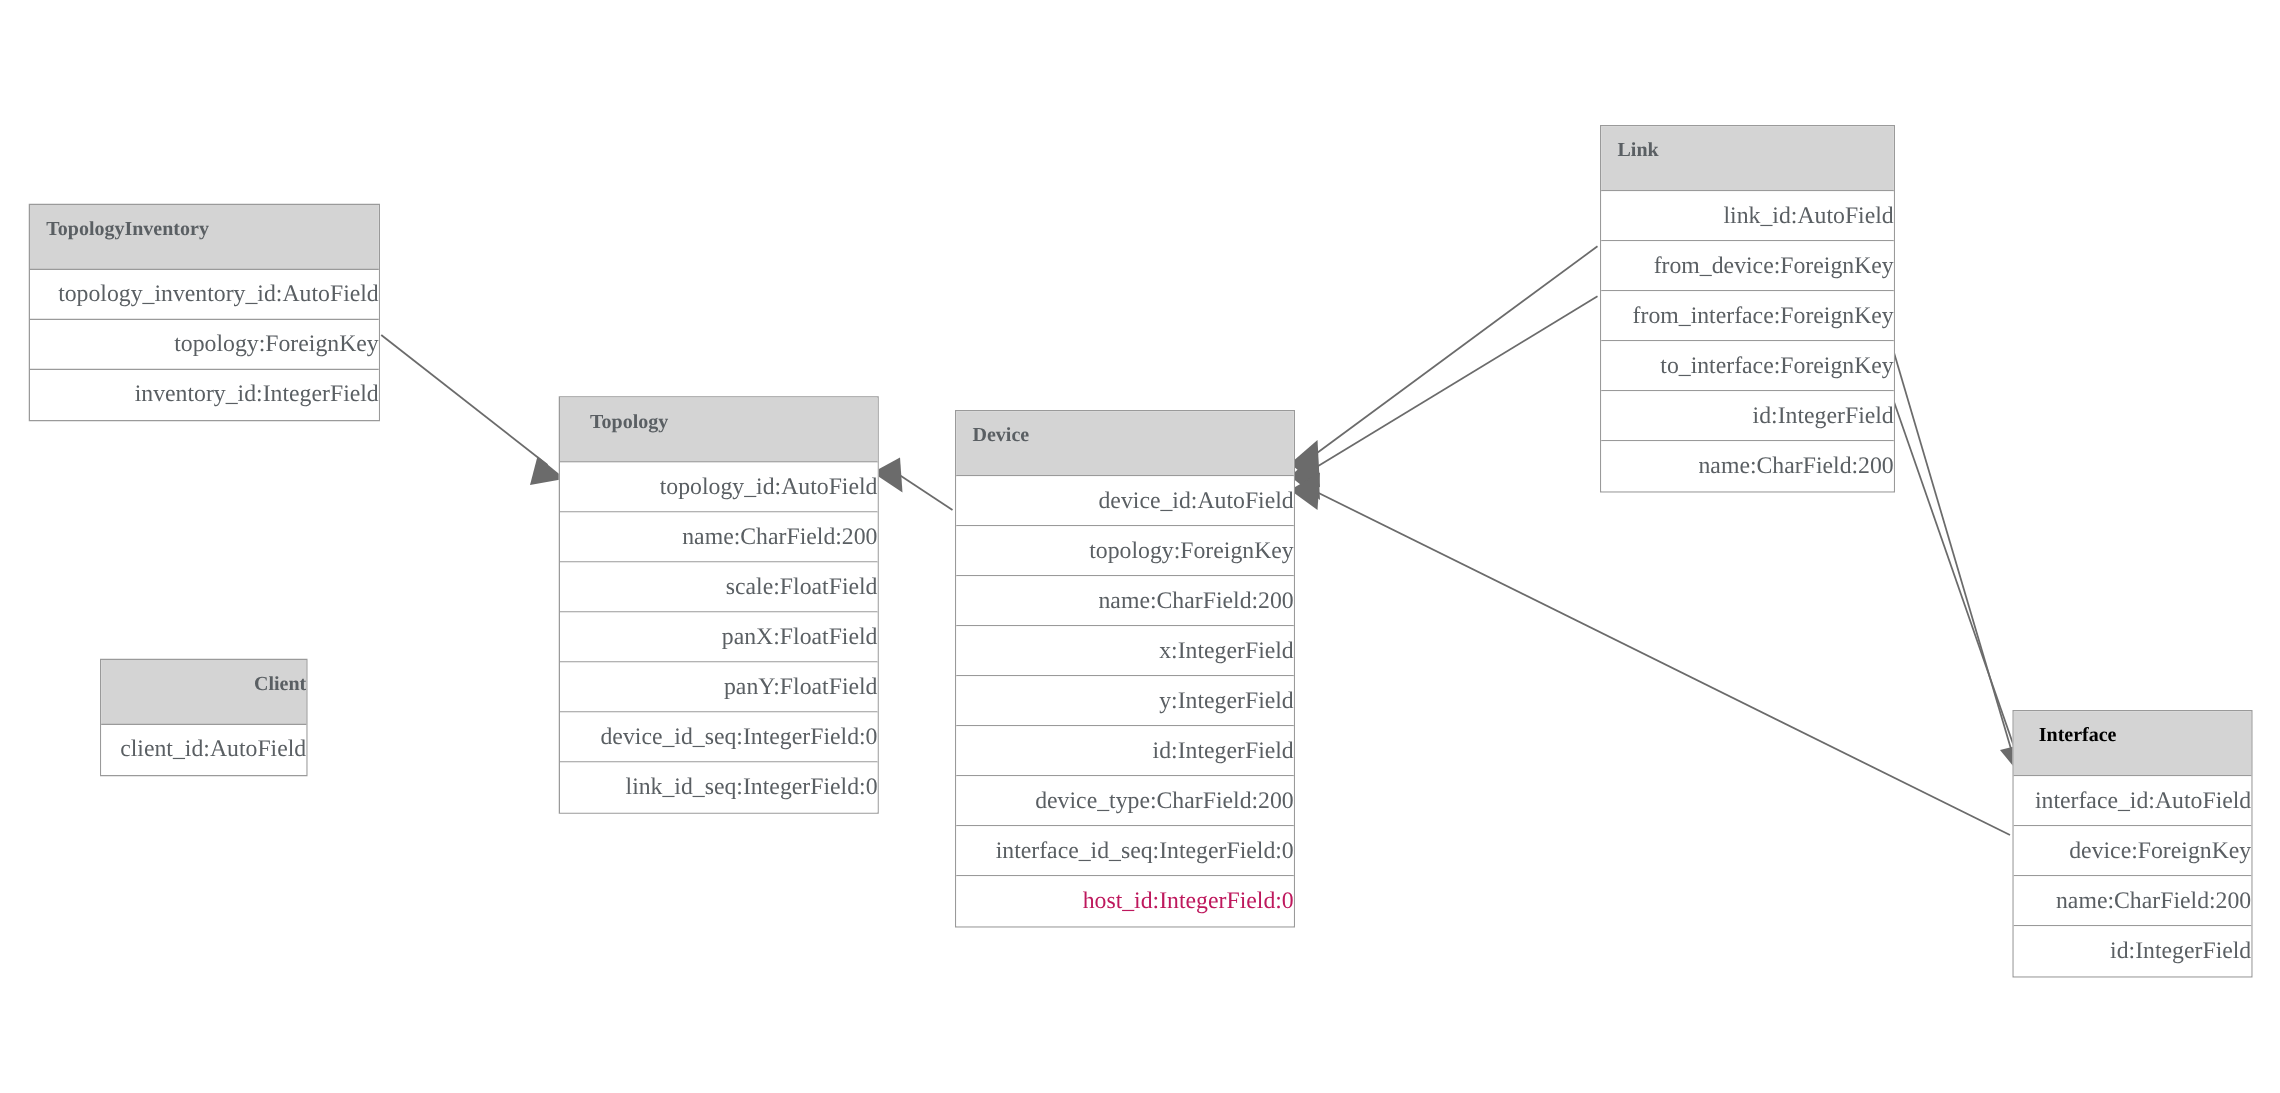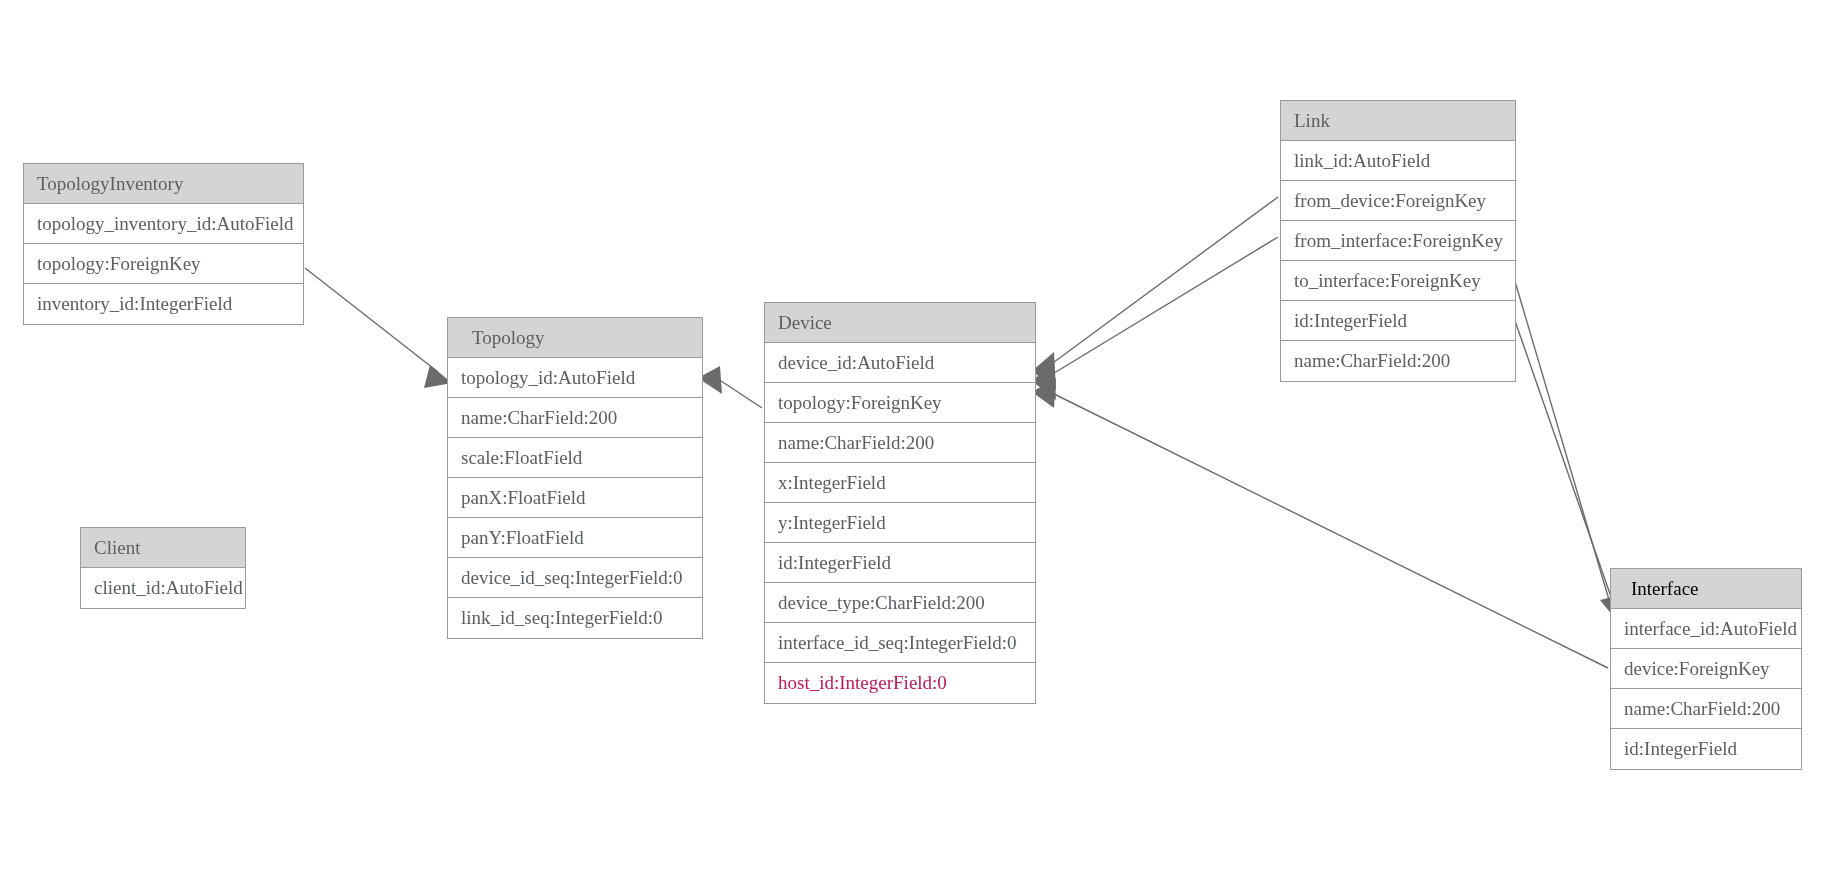--- a/index.html
+++ b/index.html
@@ -29,38 +29,40 @@
     box-sizing: border-box;
     border: 1px solid #9a9a9a;
     background: #ffffff;
     z-index: 5;
   }
   .entity-header {
     box-sizing: border-box;
     background: #d4d4d4;
     border-bottom: 1px solid #9a9a9a;
     color: #5a5f63;
-    font-size: 19px;
+    font-size: 16px;
     line-height: 40px;
-    height: 40px;
+    height: 52px;
     padding: 0 0 0 13px;
     white-space: nowrap;
     overflow: hidden;
+    font-weight: bold;
   }
   .entity-field {
     box-sizing: border-box;
     height: 40px;
     line-height: 40px;
     border-bottom: 1px solid #9a9a9a;
     color: #5a5f63;
     font-size: 19px;
     padding: 0 0 0 13px;
     white-space: nowrap;
     overflow: hidden;
     background: #ffffff;
+    text-align: right;
   }
   .entity-field.last {
     border-bottom: none;
   }
 </style>
 </head>
 <body>
 
 <div id="canvas">
 
@@ -95,34 +97,34 @@
       </g>
     </svg>
 
 <div class="entity" style="left: 23px; top: 163px; width: 281px; border-color: rgb(154, 154, 154);">
       <div class="entity-header" style="background: rgb(212, 212, 212); color: rgb(90, 95, 99); border-color: rgb(154, 154, 154);">TopologyInventory</div>
       <div class="entity-field" style="color: rgb(90, 95, 99); border-color: rgb(154, 154, 154);">topology_inventory_id:AutoField</div>
       <div class="entity-field" style="color: rgb(90, 95, 99); border-color: rgb(154, 154, 154);">topology:ForeignKey</div>
       <div class="entity-field last" style="color: rgb(90, 95, 99); border-color: rgb(154, 154, 154);">inventory_id:IntegerField</div>
     </div>
     <div class="entity" style="left: 80px; top: 527px; width: 166px; border-color: rgb(154, 154, 154);">
-      <div class="entity-header" style="background: rgb(212, 212, 212); color: rgb(90, 95, 99); border-color: rgb(154, 154, 154);">Client</div>
+      <div class="entity-header" style="background: rgb(212, 212, 212); color: rgb(90, 95, 99); border-color: rgb(154, 154, 154); text-align: right;">Client</div>
       <div class="entity-field last" style="color: rgb(90, 95, 99); border-color: rgb(154, 154, 154);">client_id:AutoField</div>
     </div>
     <div class="entity" style="left: 447px; top: 317px; width: 256px; border-color: rgb(154, 154, 154);">
       <div class="entity-header" style="background: rgb(212, 212, 212); color: rgb(90, 95, 99); border-color: rgb(154, 154, 154); padding-left: 24px;">Topology</div>
       <div class="entity-field" style="color: rgb(90, 95, 99); border-color: rgb(154, 154, 154);">topology_id:AutoField</div>
       <div class="entity-field" style="color: rgb(90, 95, 99); border-color: rgb(154, 154, 154);">name:CharField:200</div>
       <div class="entity-field" style="color: rgb(90, 95, 99); border-color: rgb(154, 154, 154);">scale:FloatField</div>
       <div class="entity-field" style="color: rgb(90, 95, 99); border-color: rgb(154, 154, 154);">panX:FloatField</div>
       <div class="entity-field" style="color: rgb(90, 95, 99); border-color: rgb(154, 154, 154);">panY:FloatField</div>
       <div class="entity-field" style="color: rgb(90, 95, 99); border-color: rgb(154, 154, 154);">device_id_seq:IntegerField:0</div>
       <div class="entity-field last" style="color: rgb(90, 95, 99); border-color: rgb(154, 154, 154);">link_id_seq:IntegerField:0</div>
     </div>
-    <div class="entity" style="left: 764px; top: 302px; width: 272px; border-color: rgb(154, 154, 154);">
+    <div class="entity" style="left: 764px; top: 328px; width: 272px; border-color: rgb(154, 154, 154);">
       <div class="entity-header" style="background: rgb(212, 212, 212); color: rgb(90, 95, 99); border-color: rgb(154, 154, 154);">Device</div>
       <div class="entity-field" style="color: rgb(90, 95, 99); border-color: rgb(154, 154, 154);">device_id:AutoField</div>
       <div class="entity-field" style="color: rgb(90, 95, 99); border-color: rgb(154, 154, 154);">topology:ForeignKey</div>
       <div class="entity-field" style="color: rgb(90, 95, 99); border-color: rgb(154, 154, 154);">name:CharField:200</div>
       <div class="entity-field" style="color: rgb(90, 95, 99); border-color: rgb(154, 154, 154);">x:IntegerField</div>
       <div class="entity-field" style="color: rgb(90, 95, 99); border-color: rgb(154, 154, 154);">y:IntegerField</div>
       <div class="entity-field" style="color: rgb(90, 95, 99); border-color: rgb(154, 154, 154);">id:IntegerField</div>
       <div class="entity-field" style="color: rgb(90, 95, 99); border-color: rgb(154, 154, 154);">device_type:CharField:200</div>
       <div class="entity-field" style="color: rgb(90, 95, 99); border-color: rgb(154, 154, 154);">interface_id_seq:IntegerField:0</div>
       <div class="entity-field last" style="color: #be185d; border-color: rgb(154, 154, 154);">host_id:IntegerField:0</div>

